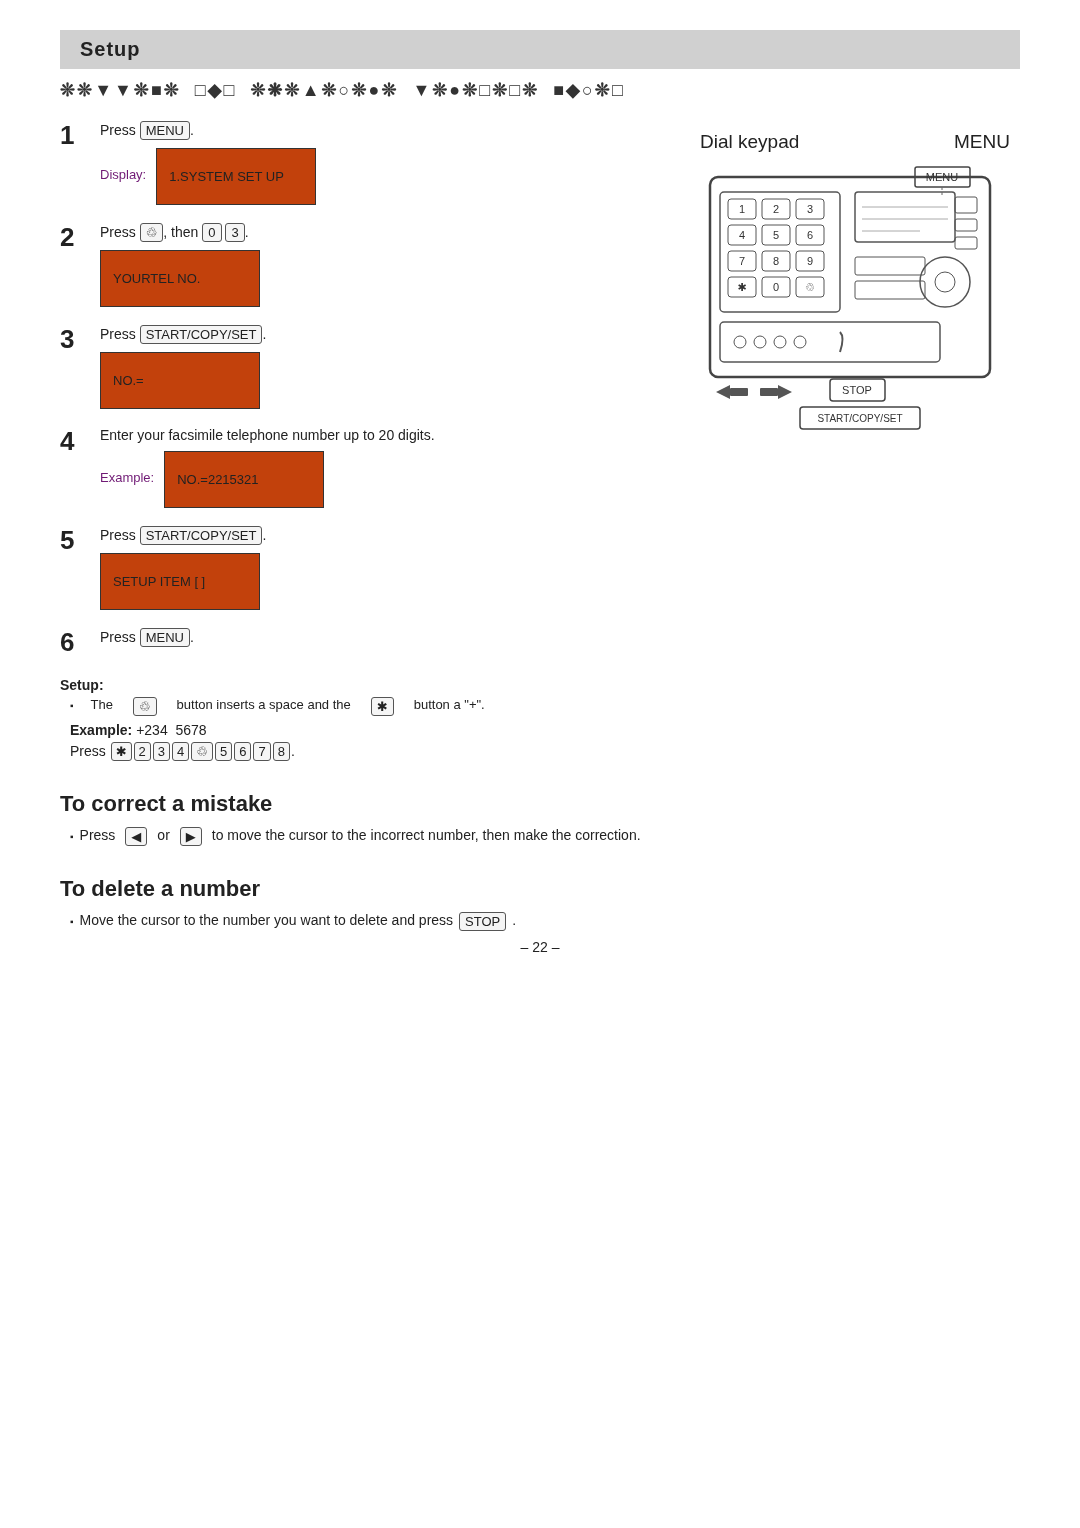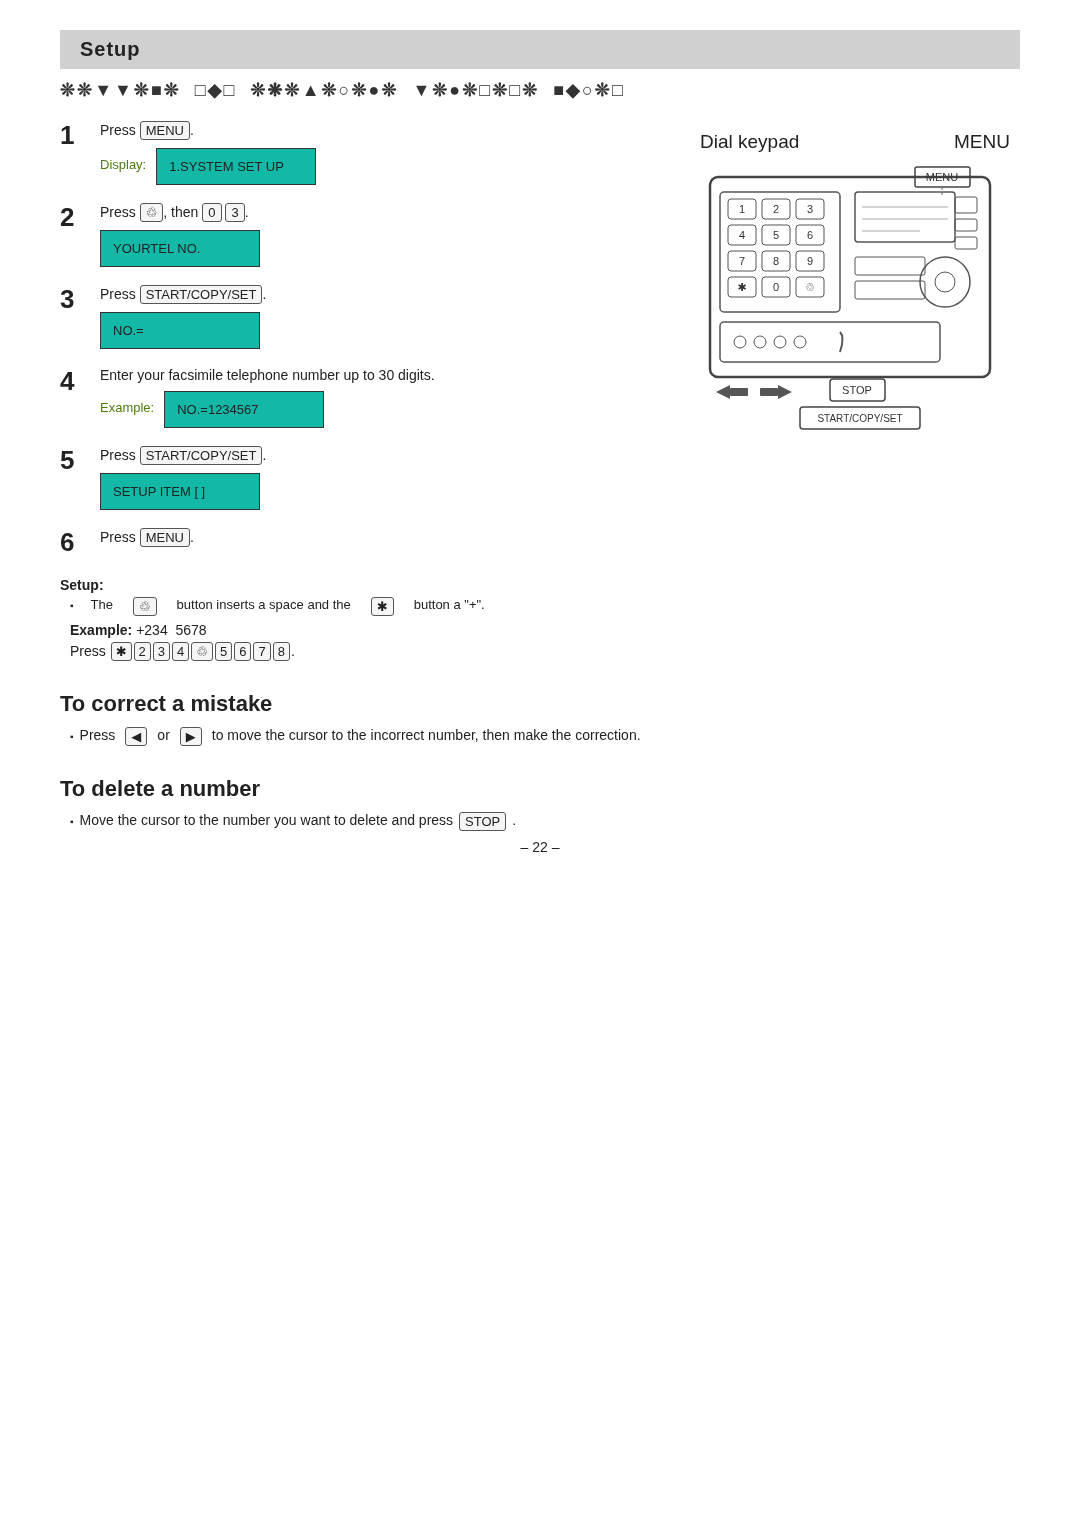--- a/index.html
+++ b/index.html
@@ -74,38 +74,38 @@
       flex: 1;
     }
 
     .step-content p {
       margin-bottom: 4px;
       font-size: 14px;
     }
 
     .display-box {
       border: 1px solid #333;
-      padding: 10px 12px;
+      padding: 20px 12px;
       display: inline-block;
       font-size: 13px;
       margin-top: 4px;
       min-width: 160px;
-      background: #14b8a6;
+      background: #c2410c;
     }
 
     .display-row {
       display: flex;
       align-items: center;
       gap: 10px;
       margin-top: 4px;
     }
 
     .display-label {
       font-size: 13px;
-      color: #4d7c0f;
+      color: #701a75;
     }
 
     
     kbd {
       border: 1px solid #555;
       border-radius: 3px;
       padding: 1px 5px;
       font-family: Arial, sans-serif;
       font-size: 13px;
       background: #f5f5f5;
@@ -236,24 +236,24 @@
         <div class="step-num">3</div>
         <div class="step-content">
           <p>Press <kbd>START/COPY/SET</kbd>.</p>
           <div class="display-box">NO.=</div>
         </div>
       </div>
 
       <div class="step">
         <div class="step-num">4</div>
         <div class="step-content">
-          <p>Enter your facsimile telephone number up to 30 digits.</p>
+          <p>Enter your facsimile telephone number up to 20 digits.</p>
           <div class="display-row">
             <span class="display-label">Example:</span>
-            <div class="display-box">NO.=1234567</div>
+            <div class="display-box">NO.=2215321</div>
           </div>
         </div>
       </div>
 
       <div class="step">
         <div class="step-num">5</div>
         <div class="step-content">
           <p>Press <kbd>START/COPY/SET</kbd>.</p>
           <div class="display-box">SETUP ITEM [  ]</div>
         </div>

